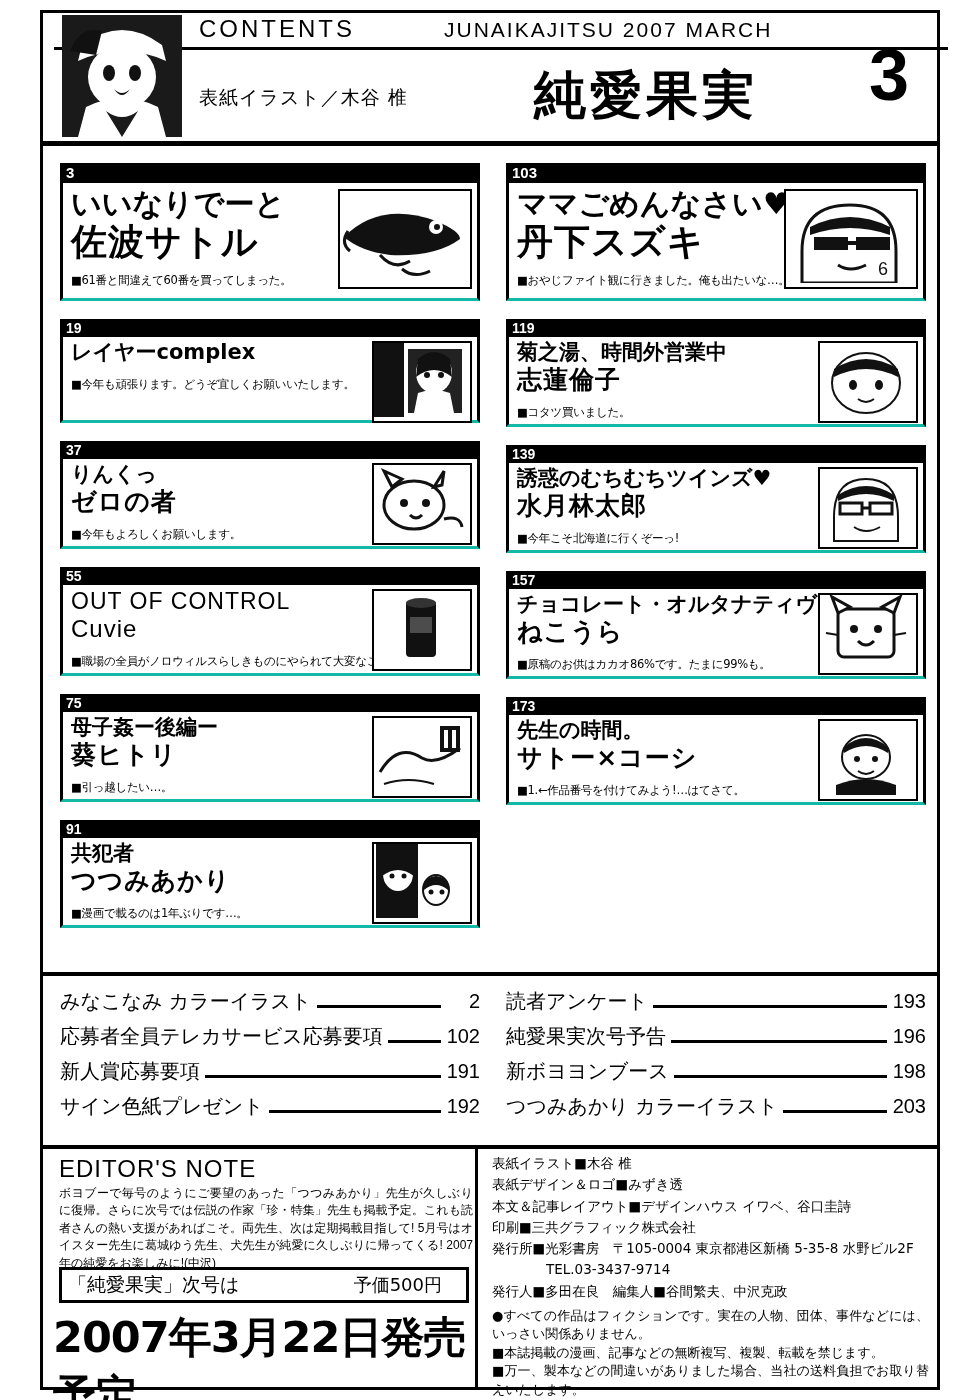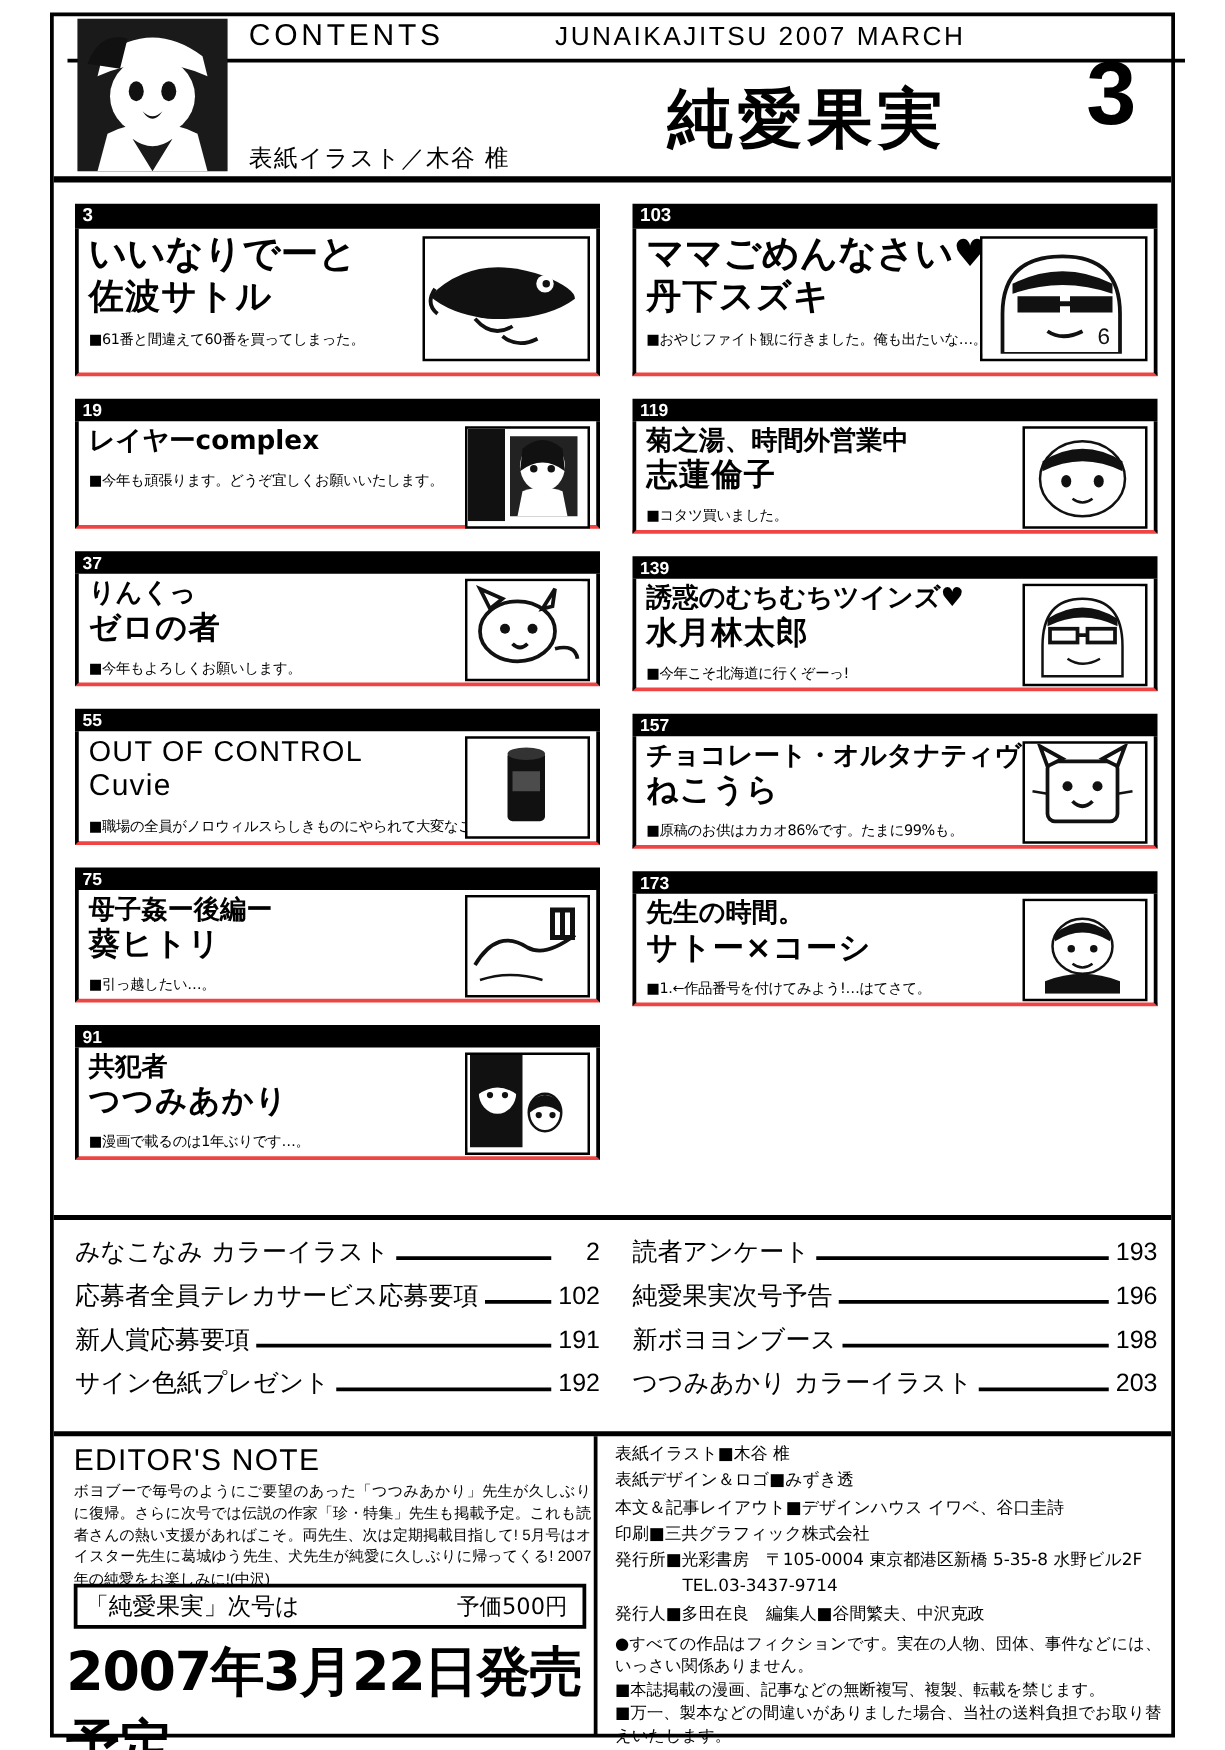--- a/index.html
+++ b/index.html
@@ -5,48 +5,48 @@
   html,body{margin:0;padding:0;background:#fff;}
   body{width:980px;height:1400px;font-family:"DejaVu Sans","Liberation Sans",sans-serif;color:#000;}
   .page{position:relative;width:980px;height:1400px;background:#fff;overflow:hidden;}
   .frame{position:absolute;left:40px;top:10px;width:900px;height:1380px;border:3px solid #000;box-sizing:border-box;}
 
   
   .header{position:absolute;left:54px;top:13px;width:894px;height:128px;}
   .hdr-top{position:absolute;left:0;top:0;width:894px;height:34px;border-bottom:3px solid #000;}
   .contents-label{position:absolute;left:145px;top:2px;font-size:24px;letter-spacing:3px;font-family:"Liberation Sans",sans-serif;}
   .issue-label{position:absolute;left:390px;top:5px;font-size:21px;letter-spacing:2px;font-family:"Liberation Sans",sans-serif;}
-  .cover-credit{position:absolute;left:145px;top:72px;font-size:19px;letter-spacing:1px;font-family:"DejaVu Sans",sans-serif;margin-top:29px;}
+  .cover-credit{position:absolute;left:145px;top:72px;font-size:19px;letter-spacing:1px;font-family:"DejaVu Sans",sans-serif;}
   .mag-title{position:absolute;left:480px;top:48px;font-size:52px;font-weight:bold;letter-spacing:4px;font-family:"DejaVu Sans",sans-serif;}
   .mag-number{position:absolute;left:815px;top:30px;font-size:72px;font-weight:bold;font-family:"Liberation Sans",sans-serif;line-height:0.9;}
   .avatar{position:absolute;left:8px;top:2px;width:120px;height:122px;background:#111;overflow:hidden;}
   .avatar svg{display:block;}
 
   .hdr-rule{position:absolute;left:43px;top:141px;width:894px;height:5px;background:#000;}
 
   
   .entries{position:absolute;left:60px;top:163px;width:866px;}
   .col{position:absolute;top:0;width:420px;}
   .col.left{left:0;}
   .col.right{left:446px;}
 
   .entry{position:relative;margin-bottom:18px;}
   .ebar{position:relative;height:18px;background:#000;}
   .epage{position:absolute;left:6px;top:0px;color:#fff;font-size:14px;font-weight:bold;font-family:"Liberation Sans",sans-serif;line-height:18px;}
-  .ebody{position:relative;border-left:3px solid #000;border-right:3px solid #000;border-bottom:3px solid #ef4444;padding:4px 6px 4px 8px;min-height:86px;box-sizing:border-box;}
+  .ebody{position:relative;border-left:3px solid #000;border-right:3px solid #000;border-bottom:3px solid #14b8a6;padding:4px 6px 4px 8px;min-height:86px;box-sizing:border-box;}
   .etitle{font-size:21px;font-weight:bold;letter-spacing:0px;font-family:"DejaVu Sans",sans-serif;line-height:1.12;}
   .etitle.latin{font-family:"Liberation Sans",sans-serif;font-weight:normal;font-size:23px;letter-spacing:1px;}
   .eauthor{font-size:25px;font-weight:bold;letter-spacing:1px;font-family:"DejaVu Sans",sans-serif;line-height:1.1;margin-top:1px;}
   .eauthor.latin{font-family:"Liberation Sans",sans-serif;font-weight:normal;font-size:24px;}
   .enote{font-size:11.5px;margin-top:12px;font-family:"DejaVu Sans",sans-serif;letter-spacing:-0.3px;}
   .ethumb{position:absolute;right:5px;top:4px;width:96px;height:78px;border:2px solid #000;background:#fff;overflow:hidden;}
   .ethumb svg{display:block;}
   .entry.big .ebody{min-height:118px;}
   .entry.big .etitle{font-size:30px;}
-  .entry.big .eauthor{font-size:28px;}
+  .entry.big .eauthor{font-size:36px;}
   .entry.big .ethumb{width:130px;height:96px;top:6px;}
   .entry.big .ebar{height:20px;}
   .entry.big .epage{line-height:20px;font-size:15px;}
 
   
   .misc-rule{position:absolute;left:43px;top:972px;width:894px;height:4px;background:#000;}
   .misc{position:absolute;left:60px;top:988px;width:866px;}
   .misc-col{position:absolute;top:0;width:420px;}
   .misc-col.left{left:0;}
   .misc-col.right{left:446px;}
@@ -58,21 +58,21 @@
   .misc-bottom-rule{position:absolute;left:43px;top:1145px;width:894px;height:4px;background:#000;}
 
   
   .footer{position:absolute;left:43px;top:1149px;width:894px;height:239px;}
   .foot-left{position:absolute;left:0;top:0;width:440px;height:239px;}
   .foot-right{position:absolute;left:432px;top:0;width:454px;height:239px;border-left:3px solid #000;box-sizing:border-box;padding-left:14px;}
   .ednote-title{font-size:24px;letter-spacing:1px;font-family:"Liberation Sans",sans-serif;margin:6px 0 2px 16px;}
   .ednote-body{font-size:12px;line-height:1.45;margin:0 10px 11px 16px;font-family:Liberation Sans, sans-serif;text-align:justify;}
   .nextbox{position:absolute;left:16px;top:118px;width:410px;height:36px;border:3px solid #000;box-sizing:border-box;display:flex;align-items:center;}
   .nextbox .nb1{font-size:19px;margin-left:6px;font-family:"DejaVu Sans",sans-serif;}
-  .nextbox .nb2{font-size:18px;margin-left:auto;margin-right:12px;font-family:"DejaVu Sans",sans-serif;}
+  .nextbox .nb2{font-size:18px;margin-left:auto;margin-right:24px;font-family:"DejaVu Sans",sans-serif;}
   .releasedate{position:absolute;left:10px;top:160px;width:420px;font-size:43px;font-weight:bold;letter-spacing:-1px;font-family:"DejaVu Sans",sans-serif;}
   .colophon{font-size:13.5px;line-height:1.5;font-family:"DejaVu Sans",sans-serif;margin-top:4px;}
   .colophon div{margin-bottom:1px;}
   .legal{font-size:13px;line-height:1.42;font-family:"DejaVu Sans",sans-serif;margin-top:6px;text-align:justify;}
 </style>
 </head>
 <body>
 
 <div class="page">
   <div class="frame"></div>

